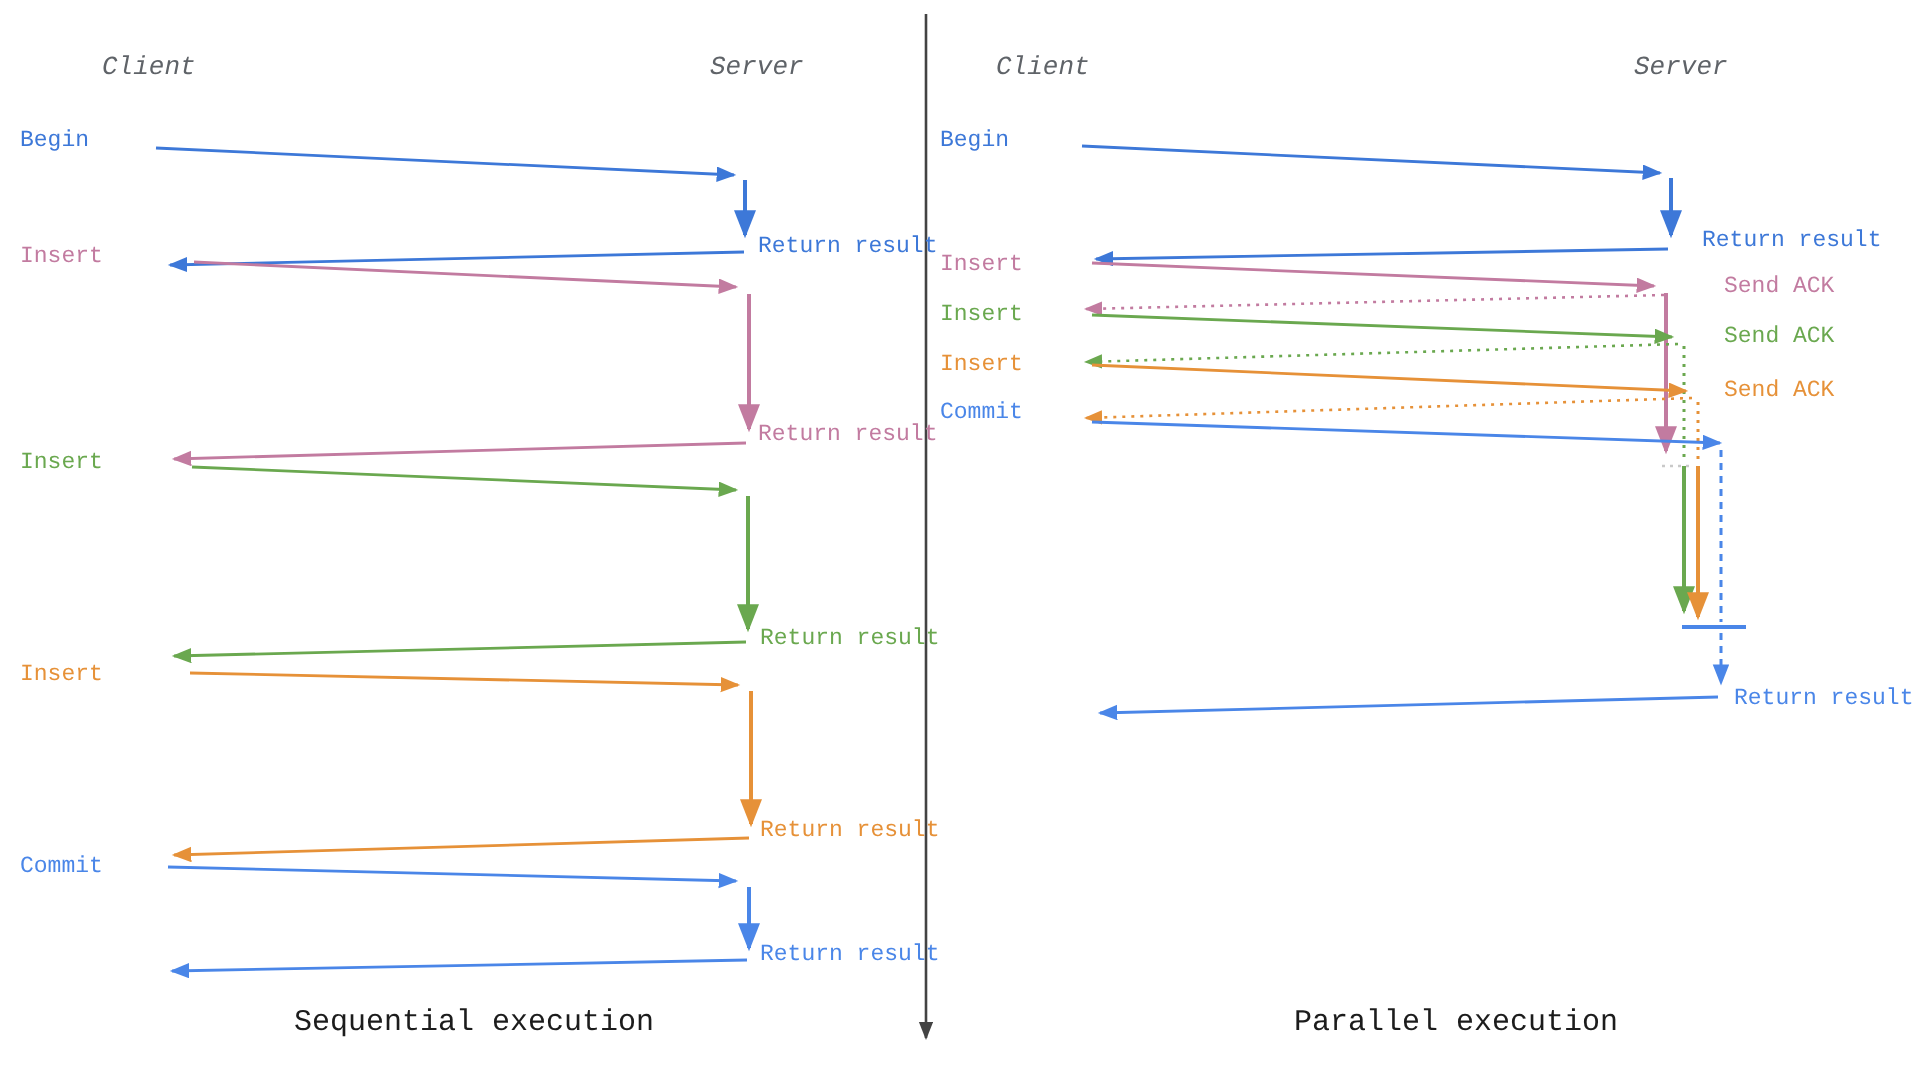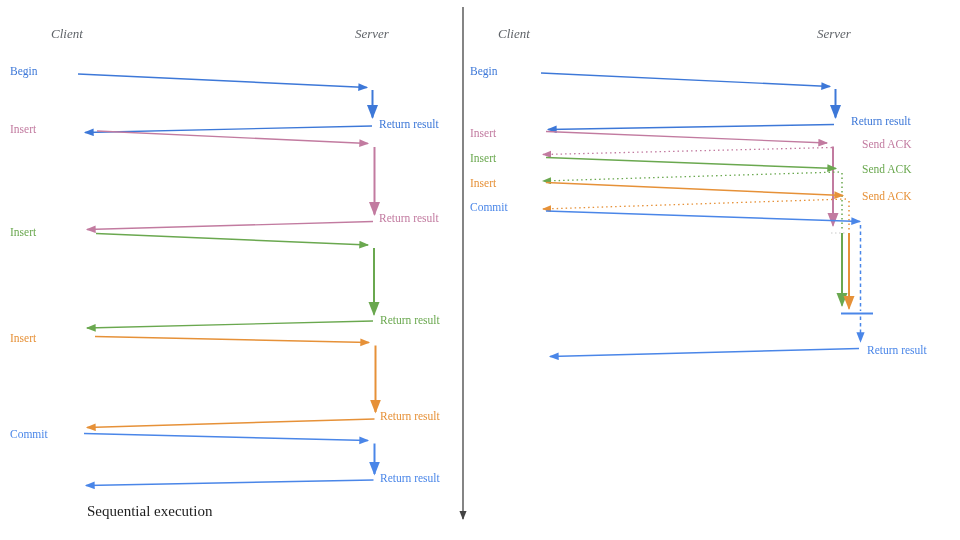--- a/index.html
+++ b/index.html
@@ -1,36 +1,36 @@
 <!DOCTYPE html>
 <html><head>
 <meta charset="utf-8">
 <style>
   html,body{margin:0;padding:0;background:#ffffff;}
   #canvas{
     position:relative;
     width:960px;height:524px;
     background:#ffffff;
-    font-family:Liberation Serif, serif;
+    font-family:Liberation Mono, monospace;
     overflow:hidden;
   }
   #wires{position:absolute;left:0;top:0;width:960px;height:540px;}
   .hdr{
     position:absolute;
     font-size:13px;font-style:italic;color:#5f6368;
     white-space:nowrap;
   }
   .lbl{
     position:absolute;
     font-size:11.5px;line-height:12px;
     white-space:nowrap;
   }
   .client-lbl{width:67px;text-align:left;}
   .title{
-    position:absolute;width:300px;text-align:left;
+    position:absolute;width:300px;text-align:center;
     font-size:15px;color:#1c1c1c;white-space:nowrap;
   }
   .time-lbl{
     position:absolute;width:36px;
     font-size:12px;color:#ec4899;margin-top:28px;
   }
 </style>
 </head>
 <body>
 
@@ -156,16 +156,17 @@
   <div class="lbl client-lbl" style="left: 470px; top: 152px; color: rgb(106, 168, 79);">Insert</div>
   <div class="lbl client-lbl" style="left: 470px; top: 177px; color: rgb(230, 145, 56);">Insert</div>
   <div class="lbl client-lbl" style="left: 470px; top: 201px; color: rgb(74, 134, 232);">Commit</div>
 
   <div class="lbl" style="left: 851px; top: 115px; color: rgb(61, 120, 216);">Return result</div>
   <div class="lbl" style="left: 862px; top: 138px; color: rgb(194, 123, 160);">Send ACK</div>
   <div class="lbl" style="left: 862px; top: 163px; color: rgb(106, 168, 79);">Send ACK</div>
   <div class="lbl" style="left: 862px; top: 190px; color: rgb(230, 145, 56);">Send ACK</div>
   <div class="lbl" style="left: 867px; top: 344px; color: rgb(74, 134, 232);">Return result</div>
 
+  <div class="title" style="left:578px;top:503px;">Parallel execution</div>
 
   <div class="time-lbl" style="left:445px;top:526px;">Time</div>
 
 </div>
 
 </body></html>

